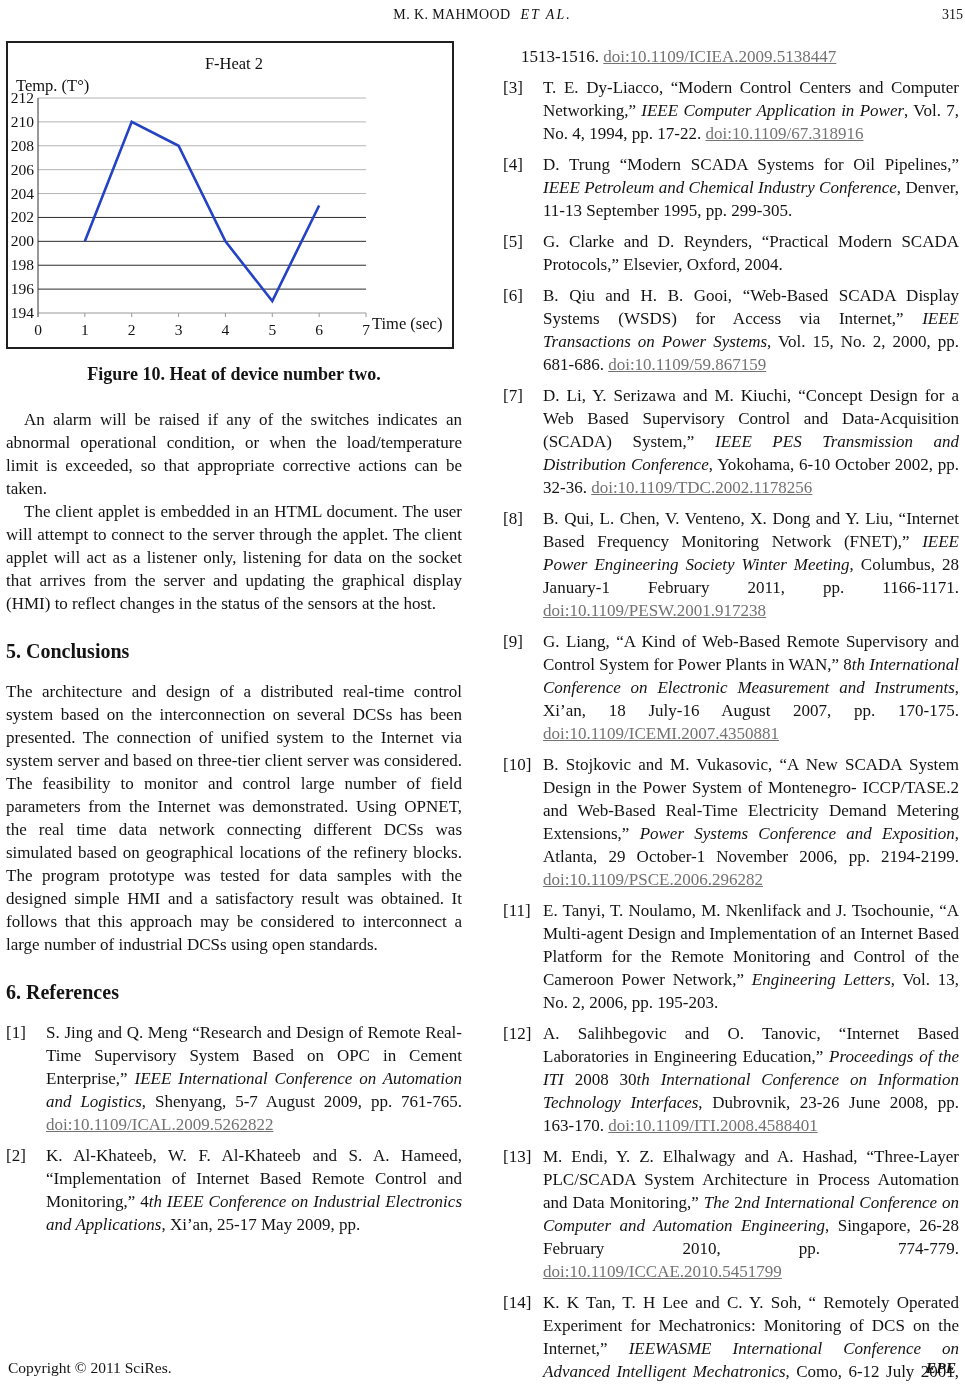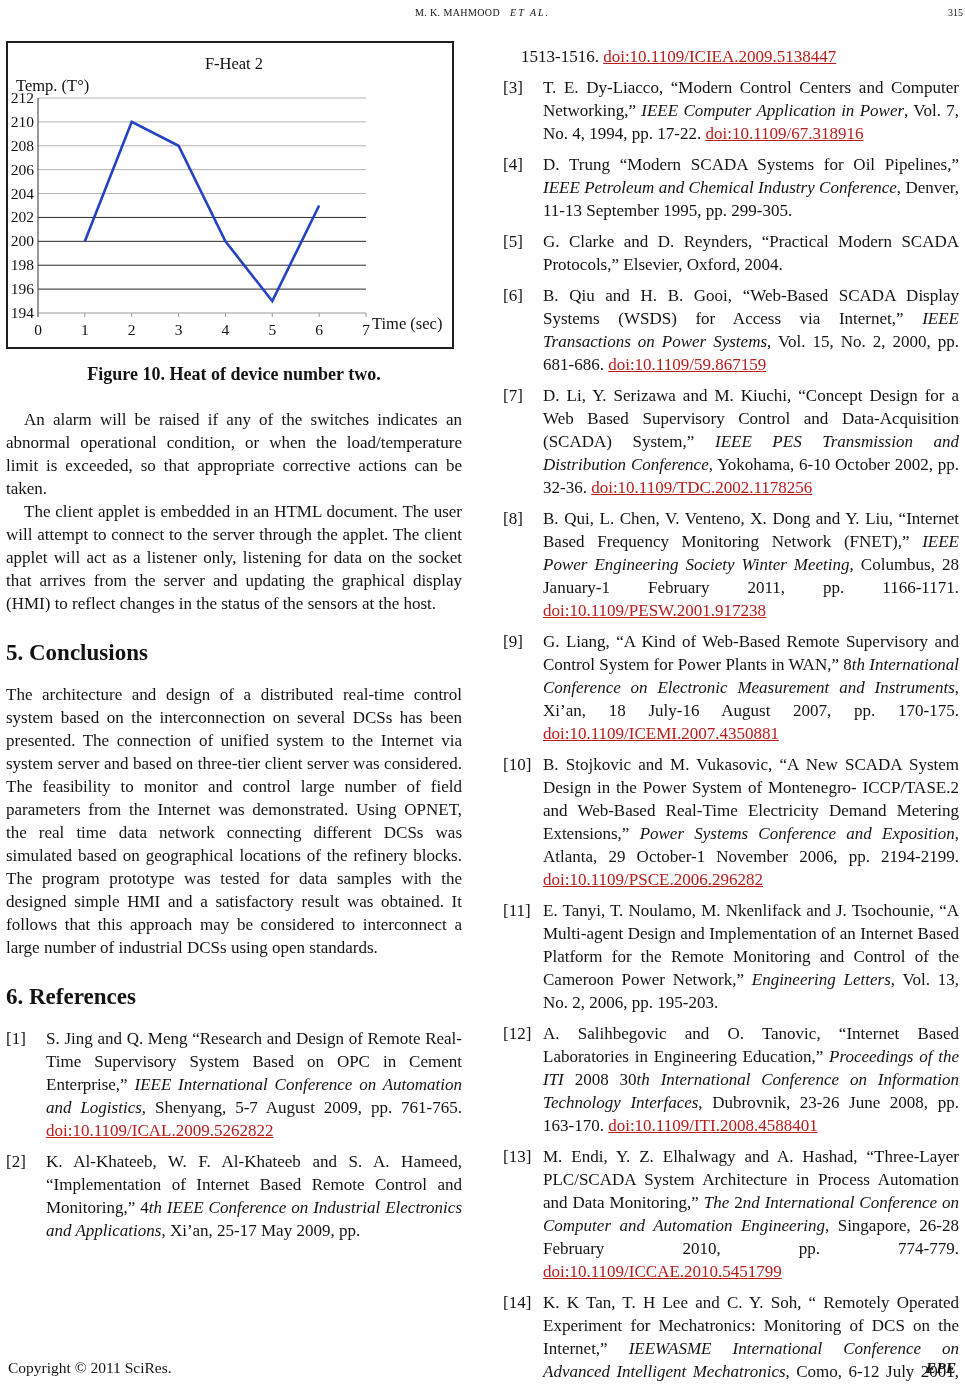--- a/index.html
+++ b/index.html
@@ -1,37 +1,37 @@
 <!DOCTYPE html>
 <html><head>
 <meta charset="utf-8">
 <style>
   html,body{margin:0;padding:0;}
   body{
     width:965px;height:1386px;background:#ffffff;color:#131313;
     font-family:"Liberation Serif", serif;overflow:hidden;position:relative;
   }
-  .hdr{position:relative;height:26px;padding-top:7px;font-size:10px;padding-left:24px;}
+  .hdr{position:relative;height:26px;padding-top:7px;font-size:14px;padding-left:24px;}
   .hdr-center{position:absolute;left:0;right:0;text-align:center;letter-spacing:.4px;}
   .hdr-center .etal{font-style:italic;margin-left:10px;letter-spacing:2px;}
   .hdr-num{position:absolute;right:2px;top:7px;}
   .cols{display:flex;padding:0 6px;margin-top:8px;gap:41px;}
   .col{width:456px;flex:0 0 456px;}
   .fig-box{width:444px;height:304px;border:2px solid #1f1f1f;background:#fff;}
   #chart-svg text{font-family:"Liberation Serif", serif;}
   .fig-caption{text-align:center;font-weight:bold;font-size:18px;margin:15px 0 23px;}
   .body-para{font-size:17px;line-height:23px;text-align:justify;margin:0;text-indent:18px;}
   .noindent{text-indent:0;}
-  h2.sec{font-size:23px;margin:25px 0 17px;font-weight:bold;}
+  h2.sec{font-size:20px;margin:25px 0 17px;font-weight:bold;}
   .ref-list{margin:0;}
   .ref-item{display:flex;font-size:17px;line-height:23px;margin-bottom:8px;}
   .ref-label{flex:0 0 40px;}
   .ref-text{flex:1;text-align:justify;}
   .it{font-style:italic;}
-  a.doi{color:#b91c1c;cursor:pointer;}
+  a.doi{color:#737373;cursor:pointer;}
   .cont{padding-left:18px;margin:4px 0 8px;font-size:17px;line-height:23px;}
   .ftr{position:absolute;bottom:9px;left:8px;right:9px;display:flex;justify-content:space-between;font-size:15.5px;gap:48px;}
   .ftr .j{font-weight:bold;font-style:italic;font-family:Liberation Serif, serif;}
 </style>
 </head>
 <body>
 
 <div class="hdr">
   <div class="hdr-center">
     <span>M. K. MAHMOOD</span><span class="etal">ET AL.</span>

